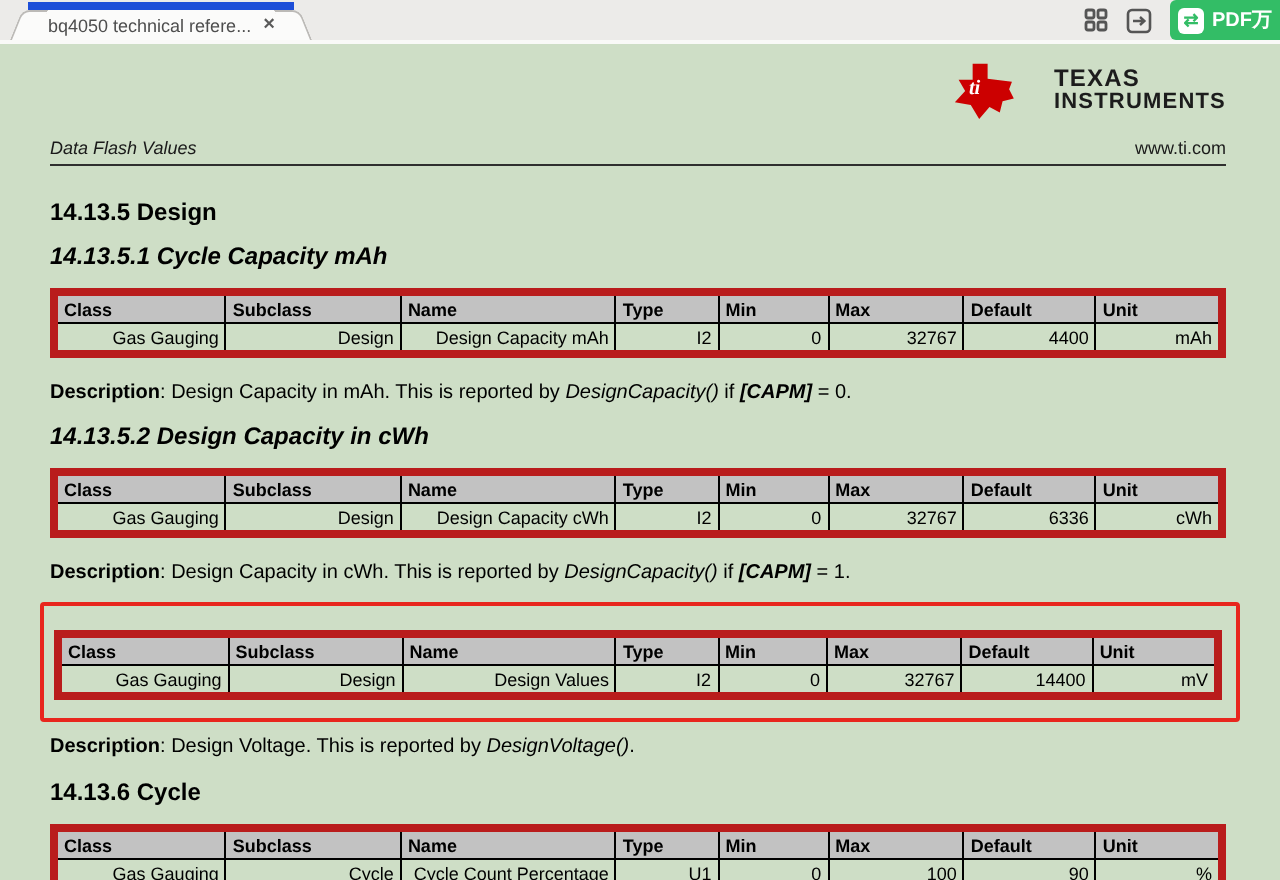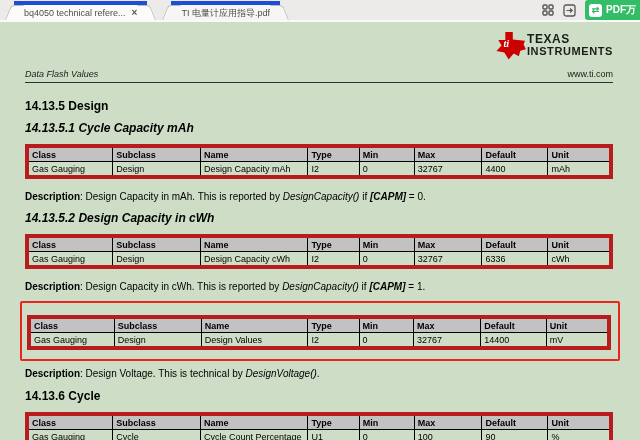--- a/index.html
+++ b/index.html
@@ -42,39 +42,39 @@
     background:#33bd66;color:#fff;padding:0 18px 0 4px;margin-right:-14px;
     border-radius:3px 0 0 3px;font-size:10px;font-weight:bold;
   }
   .ext-badge .tile{
     width:13px;height:13px;background:#fff;border-radius:3px;color:#33bd66;
     font-size:9px;font-weight:bold;display:flex;align-items:center;justify-content:center;line-height:13px;
   }
   
   .content{padding:7px 27px 0 25px;}
   .masthead{display:flex;justify-content:flex-end;height:32px;margin-top:2px;}
-  .ti-logo{display:flex;align-items:flex-start;gap:1px;}
+  .ti-logo{display:flex;align-items:flex-start;gap:20px;}
   .ti-text{color:#1c1c1c;font-weight:bold;letter-spacing:.6px;line-height:12px;margin-top:2px;}
   .ti-text .l1{font-size:12px;}
   .ti-text .l2{font-size:11px;}
   .runhead{display:flex;justify-content:space-between;align-items:flex-end;margin-top:6px;font-size:9px;color:#1a1a1a;}
   .runhead-left{font-style:italic;}
   .rule{border:none;border-top:1px solid #2f2f2f;margin:3px 0 0;}
   .h-sec{font-size:12px;font-weight:bold;color:#000;margin:16px 0 0;line-height:14px;}
   .h-sub{font-size:12px;font-weight:bold;font-style:italic;color:#000;margin:8px 0 0;line-height:14px;}
   table.dft{
     border-collapse:collapse;width:100%;margin-top:9px;
     border:4px solid #b91c1c;table-layout:fixed;
   }
   table.dft th,table.dft td{
     border:1px solid #000;font-size:9px;height:13px;padding:0 3px;
     overflow:hidden;white-space:nowrap;
   }
   table.dft th{background:#c2c2c2;text-align:left;font-weight:bold;color:#000;}
-  table.dft td{text-align:left;color:#000;}
+  table.dft td{text-align:right;color:#000;}
   .c1{width:14.7%}.c2{width:15%}.c3{width:18.4%}.c4{width:8.8%}
   .c5{width:9.4%}.c6{width:11.6%}.c7{width:11.3%}.c8{width:10.8%}
   .desc{font-size:10px;color:#000;margin:12px 0 0;line-height:12px;}
   .desc b{font-weight:bold;}
   .desc .fn{font-style:italic;}
   .desc .flag{font-weight:bold;font-style:italic;}
   .redbox{
     border:2px solid #e8261d;border-radius:2px;
     margin:8px -7px 0 -5px;padding:3px 5px 9px 3px;
   }
@@ -84,23 +84,20 @@
   .h-sec.s6{margin-top:9px;}
   svg{display:block;}
 </style>
 </head>
 <body>
 
 <div class="tabbar">
   <div class="tab active">
     <span class="tab-title">bq4050 technical refere...</span>
     <span class="tab-close">×</span>
-  </div>
-  <div class="tab">
-    <span class="tab-title">TI 电量计应用指导.pdf</span>
   </div>
 
   <div class="tabbar-right">
     <span class="chrome-icon">
       <svg width="12" height="12" viewBox="0 0 12 12">
         <g fill="none" stroke="#555" stroke-width="1.4">
           <rect x="1" y="1" width="4" height="4" rx="1"></rect>
           <rect x="7" y="1" width="4" height="4" rx="1"></rect>
           <rect x="1" y="7" width="4" height="4" rx="1"></rect>
           <rect x="7" y="7" width="4" height="4" rx="1"></rect>
@@ -258,21 +255,21 @@
         <td>0</td>
         <td>32767</td>
         <td>14400</td>
         <td>mV</td>
       </tr>
     </tbody>
       </table>
   </div>
 
   <p class="desc tight">
-    <b>Description</b><span>: Design Voltage. This is technical by </span><span class="fn">DesignVoltage()</span><span>.</span>
+    <b>Description</b><span>: Design Voltage. This is reported by </span><span class="fn">DesignVoltage()</span><span>.</span>
   </p>
 
   <div class="h-sec s6">14.13.6 Cycle</div>
 
   <table class="dft">
     <colgroup>
         <col class="c1">
         <col class="c2">
         <col class="c3">
         <col class="c4">

